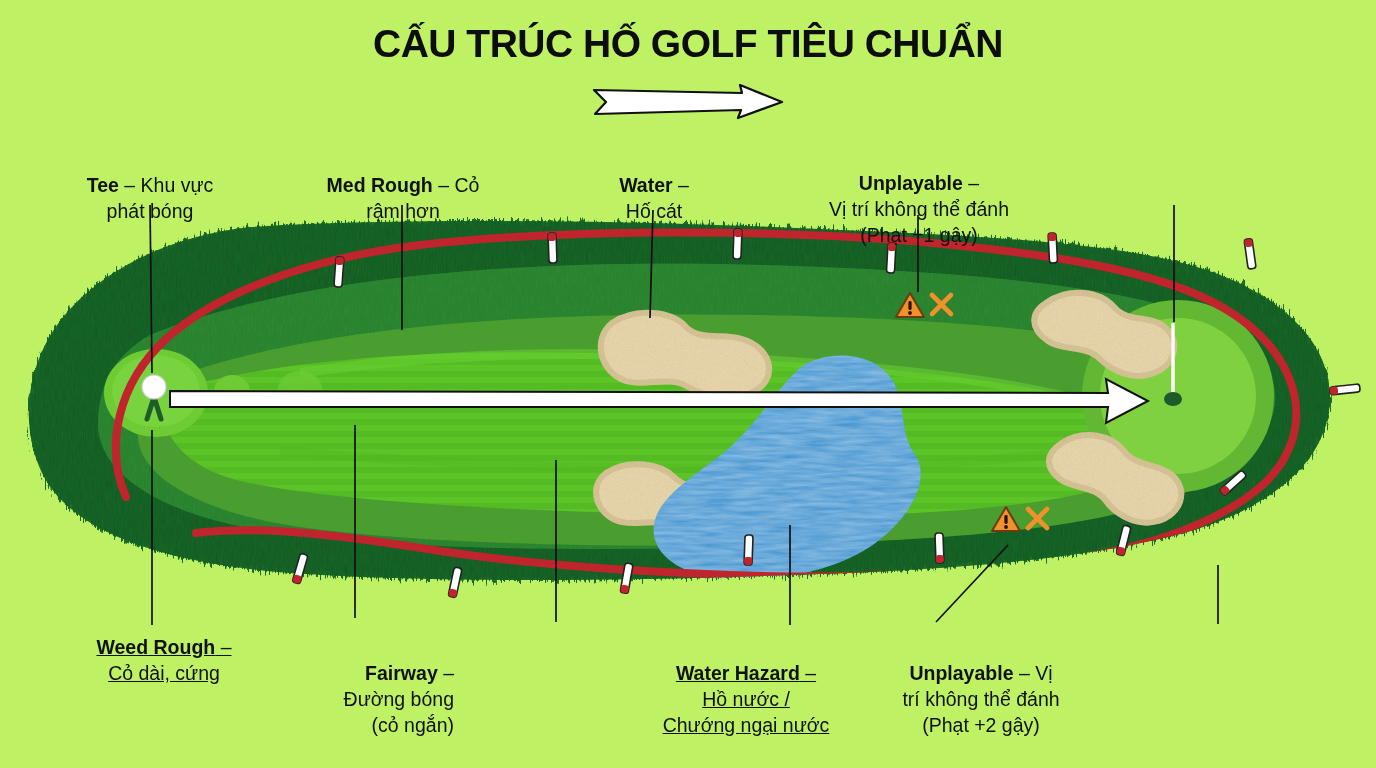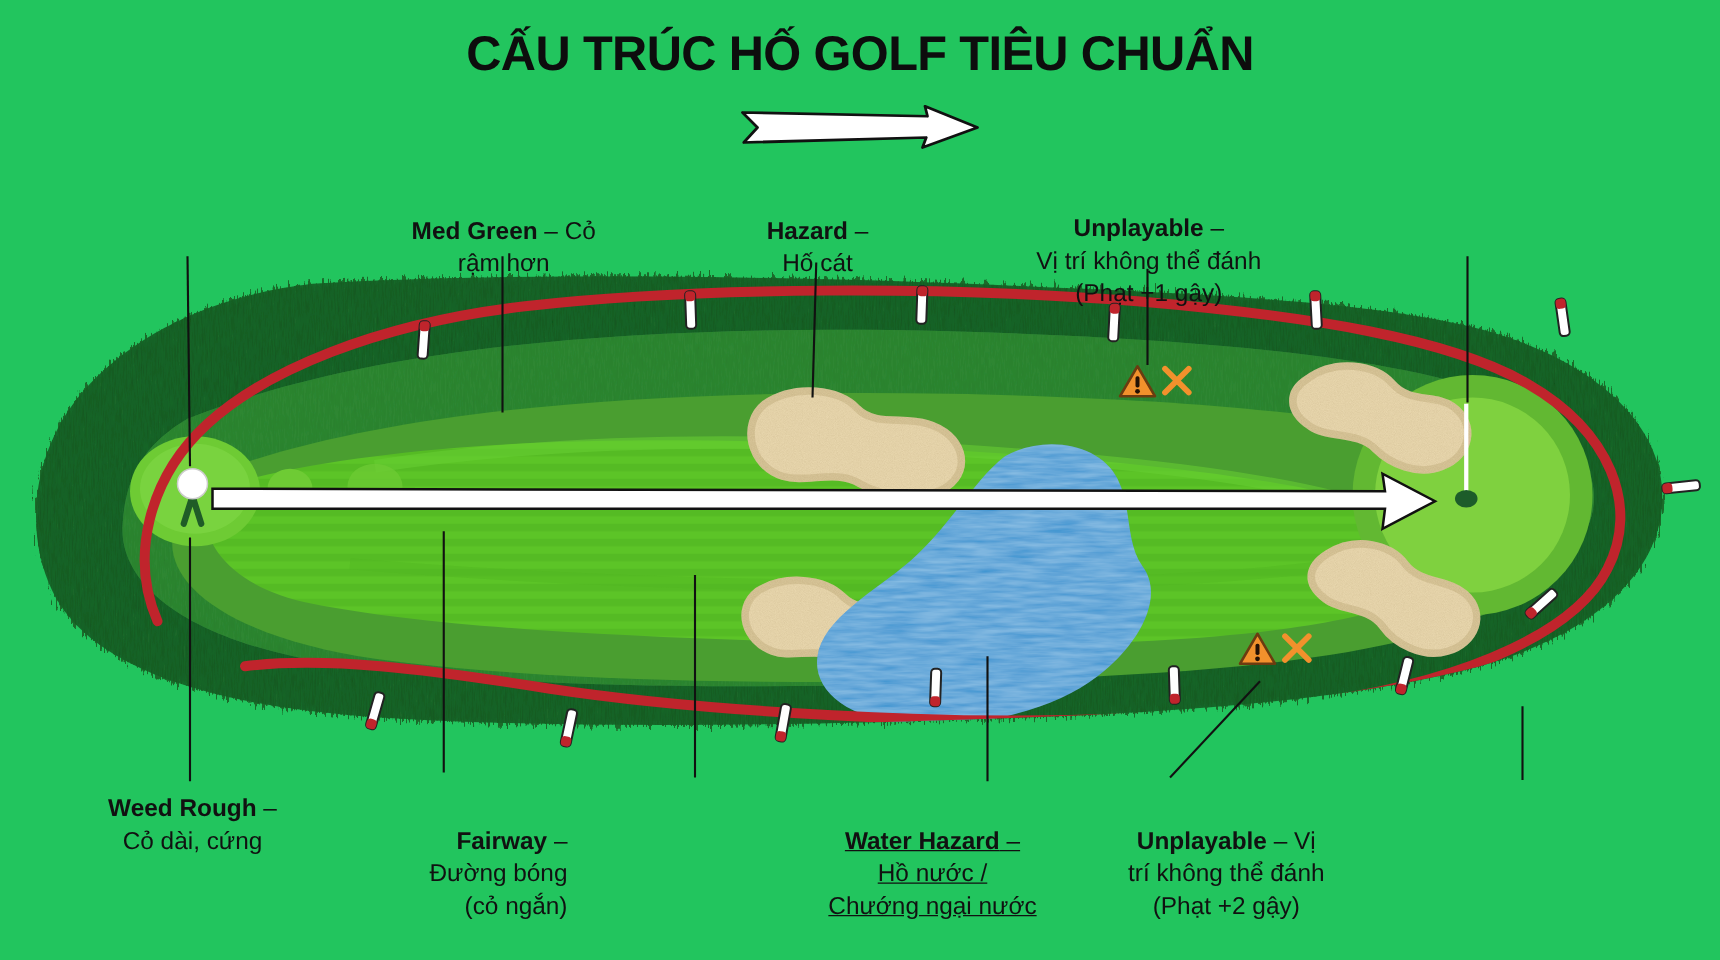--- a/index.html
+++ b/index.html
@@ -2,21 +2,21 @@
 <html><head>
 <meta charset="utf-8">
 <style>
   * { box-sizing: border-box; margin: 0; padding: 0; }
   html, body {
     width: 1376px; height: 768px;
     background: #ffffff;
     font-family: "Liberation Sans", sans-serif;
     overflow: hidden;
   }
-  #page { position: relative; width: 1376px; height: 768px; background: #22c55e; }
+  #page { position: relative; width: 1376px; height: 768px; background: #bef264; }
 
   
   .title {
     position: absolute; top: 22px; left: 0; width: 100%;
     text-align: center;
     font-size: 39px; font-weight: 700; letter-spacing: -0.5px;
     color: #0d0d0d;
     font-family: "Liberation Sans", sans-serif;
   }
 
@@ -281,39 +281,43 @@
 
       <line x1="152" y1="430" x2="152" y2="625"></line>
       <line x1="355" y1="425" x2="355" y2="618"></line>
       <line x1="556" y1="460" x2="556" y2="622"></line>
       <line x1="790" y1="525" x2="790" y2="625"></line>
       <line x1="1008" y1="545" x2="936" y2="622"></line>
       <line x1="1218" y1="565" x2="1218" y2="624"></line>
     </g>
   </svg>
 
+  <div class="lbl" style="left:40px;  top:146px; width:220px;">
+    <b>Tee</b><span> – </span><span>Khu vực
+phát bóng</span>
+  </div>
 
   <div class="lbl" style="left:288px; top:146px; width:230px;">
-    <b>Med Green</b><span> – </span><span>Cỏ
+    <b>Med Rough</b><span> – </span><span>Cỏ
 rậm hơn</span>
   </div>
 
   <div class="lbl" style="left:556px; top:146px; width:196px;">
-    <b>Hazard</b><span> – </span><span>
+    <b>Water</b><span> – </span><span>
 Hố cát</span>
   </div>
 
   <div class="lbl" style="left:790px; top:144px; width:258px;">
     <b>Unplayable</b><span> – </span><span>
 Vị trí không thể đánh
 (Phạt +1 gậy)</span>
   </div>
 
 
-  <div class="lbl" style="left:38px;  top:608px; width:232px;">
+  <div class="lbl" style="left:48px;  top:608px; width:232px;text-decoration:underline;">
     <b>Weed Rough</b><span> – </span><span>
 Cỏ dài, cứng</span>
   </div>
 
   <div class="lbl" style="left:258px; top:634px; width:196px;text-align:right;">
     <b>Fairway</b><span> – </span><span>
 Đường bóng
 (cỏ ngắn)</span>
   </div>
 

